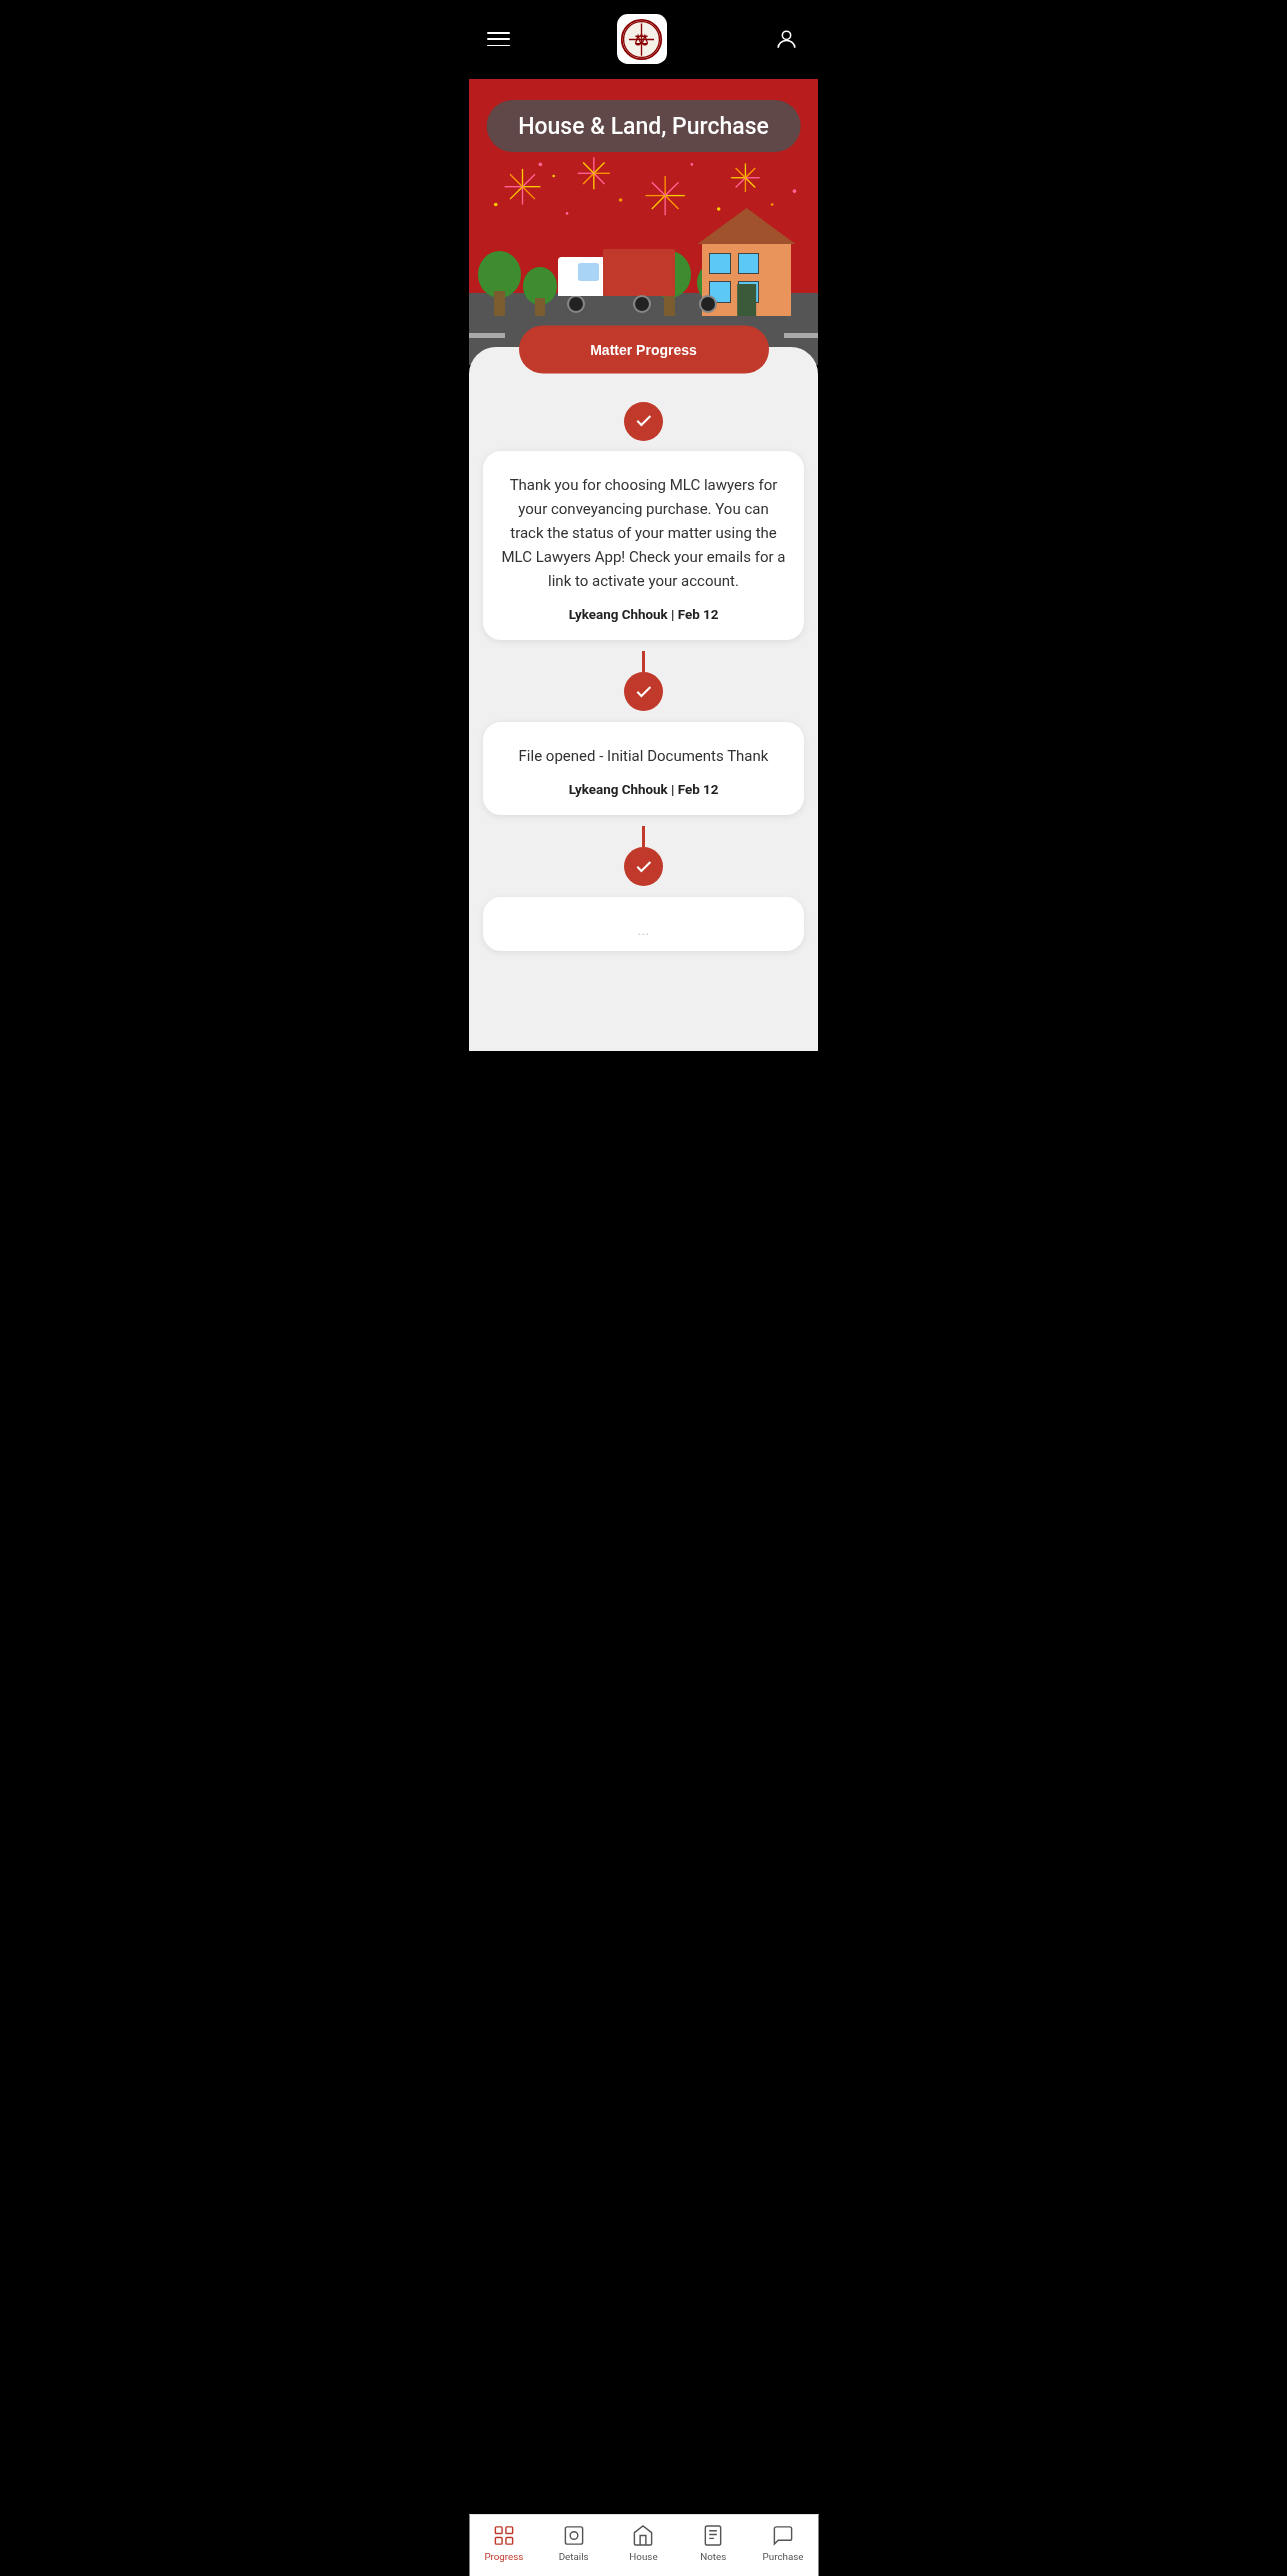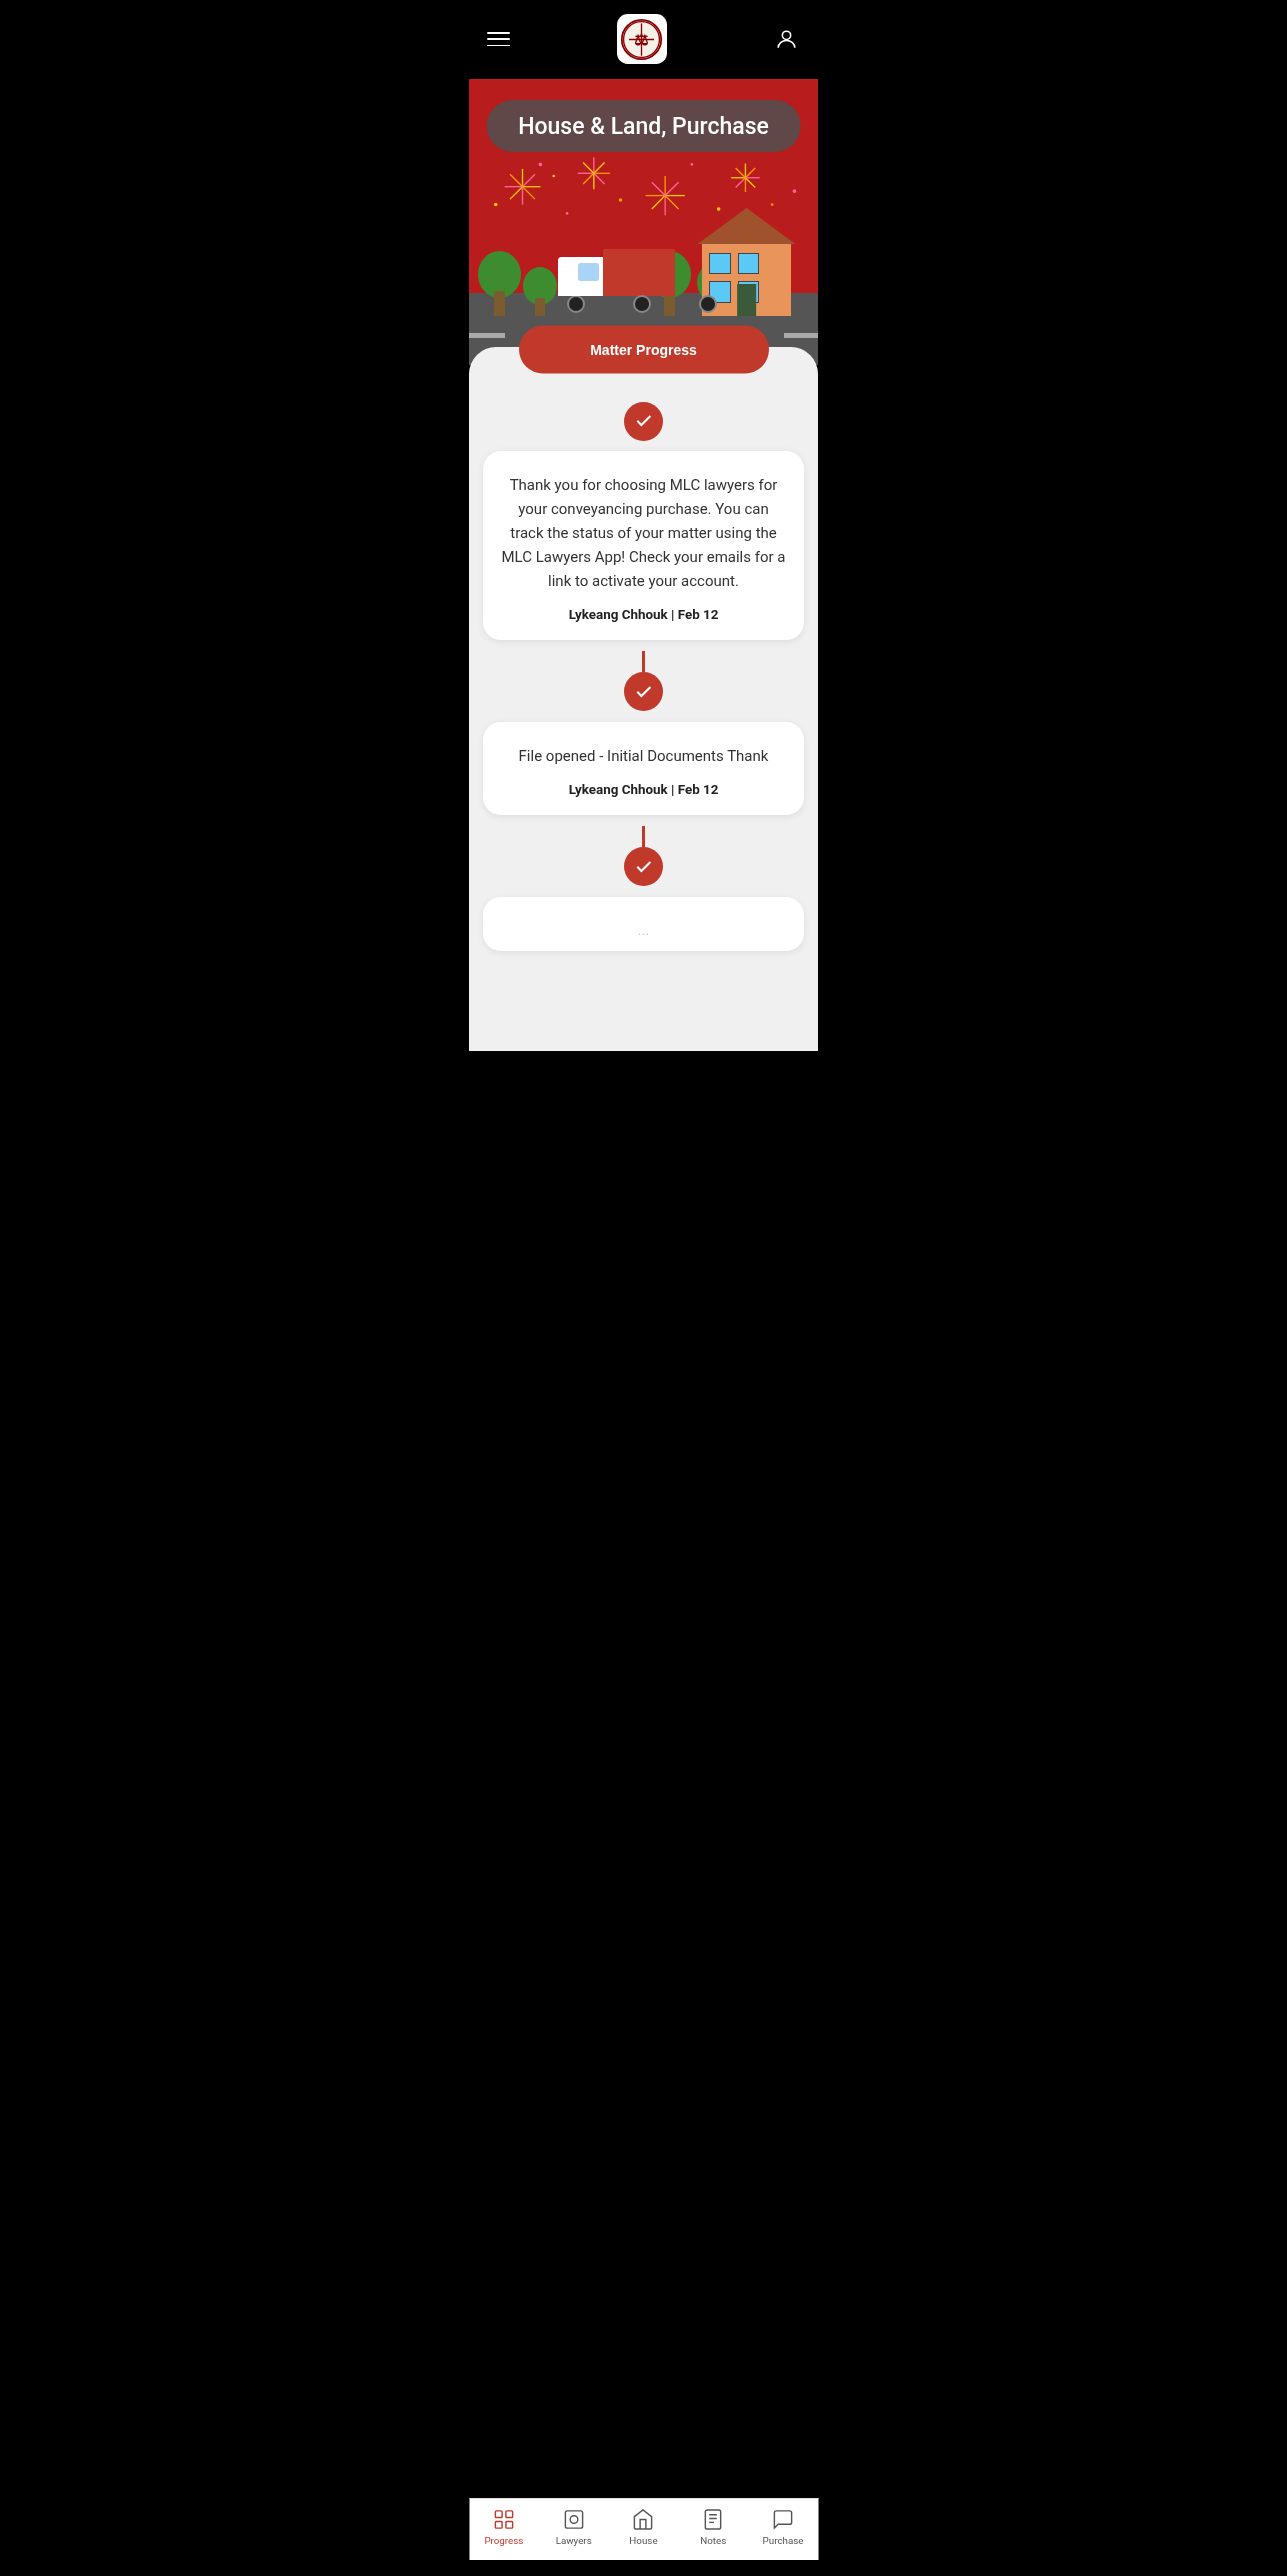--- a/index.html
+++ b/index.html
@@ -313,21 +313,21 @@
     }
     .timeline-card .author-date {
       font-weight: 700;
       color: #222;
       font-size: 13.4px;
     }
 
     
     .bottom-nav {
       position: fixed;
-      bottom: 16px;
+      bottom: 0;
       left: 50%;
       transform: translateX(-50%);
       width: 349px;
       background: #fff;
       border-top: 0.9px solid #e0e0e0;
       display: flex;
       justify-content: space-around;
       align-items: center;
       padding: 9px 0 14.3px;
       z-index: 100;
@@ -558,21 +558,21 @@
       <rect x="14" y="14" width="7" height="7" rx="1"></rect>
     </svg>
     <span>Progress</span>
   </div>
 
   <div class="nav-item">
     <svg viewBox="0 0 24 24">
       <rect x="3" y="3" width="18" height="18" rx="2"></rect>
       <circle cx="12" cy="12" r="4"></circle>
     </svg>
-    <span>Lawyers</span>
+    <span>Details</span>
   </div>
 
   <div class="nav-item">
     <svg viewBox="0 0 24 24">
       <path d="M3 9l9-7 9 7v11a2 2 0 01-2 2H5a2 2 0 01-2-2z"></path>
       <polyline points="9 22 9 12 15 12 15 22"></polyline>
     </svg>
     <span>House</span>
   </div>
 

